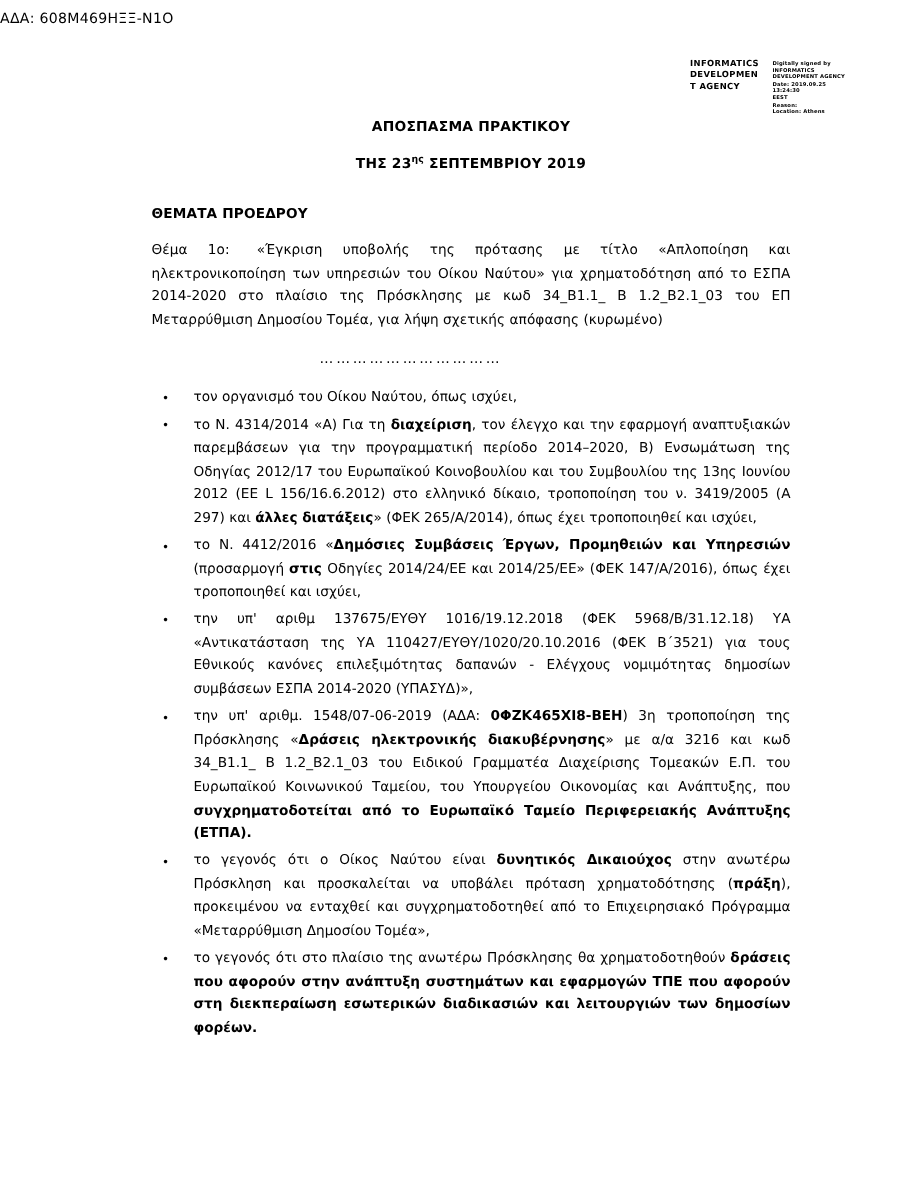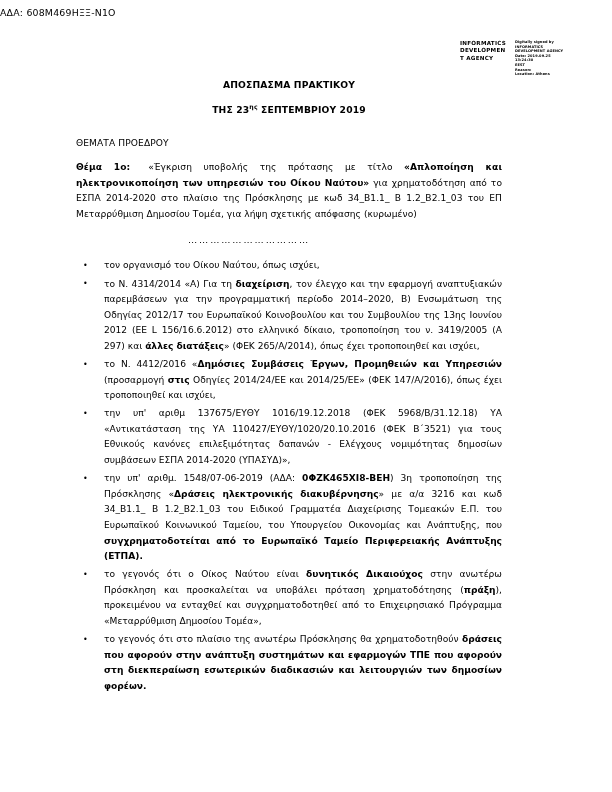--- a/index.html
+++ b/index.html
@@ -57,49 +57,49 @@
     font-weight: bold;
     width: 54px;
     color: #000;
     font-family: "DejaVu Sans", sans-serif;
     letter-spacing: 0.1px;
   }
 
   
   .content {
     position: absolute;
-    left: 76px;
+    left: 101px;
     top: 74px;
     width: 426px;
   }
   .ttl {
     text-align: center;
     font-weight: bold;
     font-size: 9.2px;
     line-height: 22px;
     letter-spacing: 0.15px;
   }
   .ttl.l2 { font-size: 9.0px; }
   .ttl sup { font-size: 6.2px; vertical-align: super; }
 
   .section-head {
-    font-weight: normal;
+    font-weight: bold;
     font-size: 9.1px;
     margin-top: 17px;
     letter-spacing: 0.1px;
   }
 
   .para {
     font-size: 9.1px;
     line-height: 15.6px;
     text-align: justify;
     margin-top: 12px;
     letter-spacing: 0.05px;
   }
-  .para b { font-weight: bold; }
+  .para b { font-weight: normal; }
   .indent { display: inline-block; width: 18px; }
 
   .dots {
     text-align: center;
     font-size: 9.2px;
     letter-spacing: 1.9px;
     margin-top: 12px;
     padding-right: 80px;
   }
 

